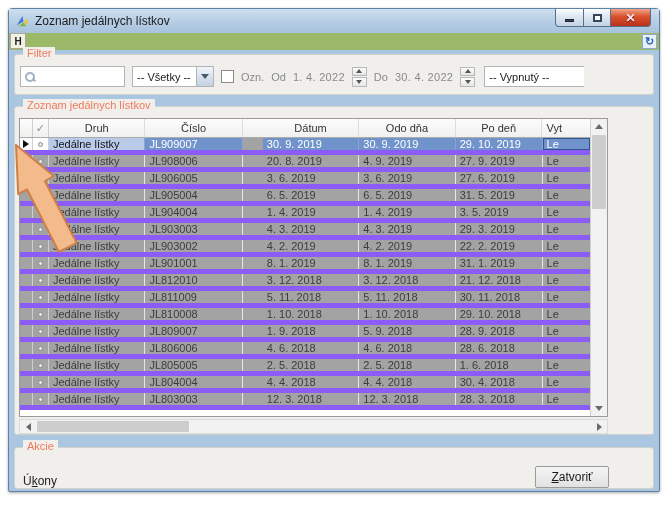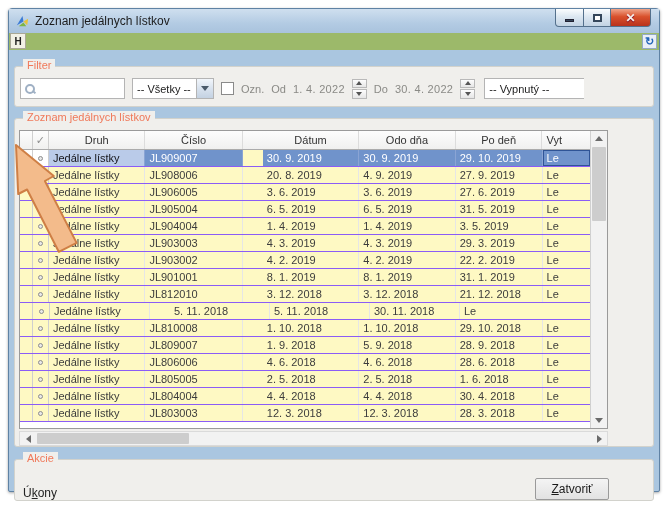--- a/index.html
+++ b/index.html
@@ -34,21 +34,21 @@
     border:1px solid #93aac4; display:flex; align-items:center; justify-content:center;
     color:#1f63b8; font-size:11px; font-weight:bold; line-height:1; }
 
   
   .client { position:absolute; left:0; top:41px; right:0; bottom:0; padding:0 5px; }
   .group { position:relative; border:1px solid #d2d2cc; border-radius:3px; background:#f0efec; }
   .legend { position:absolute; top:-8px; left:8px; background:#f0efec; padding:0 4px;
     font-size:11px; color:#f0795a; }
 
   
-  .group.filter { margin-top:16px; height:41px; }
+  .group.filter { margin-top:4px; height:41px; }
   .filter-row { display:flex; align-items:center; height:100%; padding:6px 0 2px 5px; gap:7px; }
   .search-box { width:105px; height:21px; background:#fff; border:1px solid #b4b4b4;
     display:flex; align-items:center; padding:0 3px; gap:3px; }
   .mag { position:relative; width:11px; height:11px; flex:none; }
   .mag::before { content:""; position:absolute; left:1px; top:1px; width:6px; height:6px;
     border:2px solid #9fb0c4; border-radius:50%; }
   .mag::after { content:""; position:absolute; left:8px; top:8px; width:4px; height:2px;
     background:#9fb0c4; transform:rotate(45deg); }
   .search-input { border:none; outline:none; width:80px; font-size:11px; background:transparent; }
   .combo { height:21px; background:#fff; border:1px solid #b4b4b4; display:flex; align-items:center; }
@@ -70,21 +70,21 @@
   
   .group.list { margin-top:11px; height:329px; }
   .table-zone { position:absolute; left:4px; top:11px; }
   .table-wrap { display:flex; border:1px solid #9a9a9a; background:#fff; width:589px; height:299px; overflow:hidden; }
   .table-main { width:570px; }
   .thead { display:flex; height:19px; background:linear-gradient(#fdfdfd,#f0f0ef);
     border-bottom:1px solid #ababab; }
   .hcell { font-size:11px; color:#333; display:flex; align-items:center; justify-content:center;
     border-right:1px solid #dcdcdc; overflow:hidden; white-space:nowrap; }
   .check-glyph { color:#8f8f8f; font-size:11px; }
-  .tbody .row { display:flex; height:17px; border-bottom:1px solid #8b5cf6; background:#fef9c3; }
+  .tbody .row { display:flex; height:17px; border-bottom:5px solid #8b5cf6; background:#a3a3a3; }
   .cell { font-size:11px; color:#3c3c3c; display:flex; align-items:center;
     border-right:1px solid #e6e6e6; padding:0 4px; overflow:hidden; white-space:nowrap; }
   .c-ind  { width:13px; padding:0; justify-content:center; border-right:1px solid #cfcfcf; }
   .c-chk  { width:17px; padding:0; justify-content:center; border-right:1px solid #cfcfcf; }
   .c-druh { width:100px; }
   .c-cislo{ width:101px; }
   .c-datum{ width:100px;margin-left:20px; }
   .c-odo  { width:100px; }
   .c-po   { width:90px; }
   .c-vyt  { width:49px; border-right:none; }
@@ -338,20 +338,21 @@
                     <div class="cell c-po">21. 12. 2018</div>
                     <div class="cell c-vyt">Le</div>
                   </div>
 
                   <div class="row">
                     <div class="cell c-ind"></div>
                     <div class="cell c-chk">
                       <span class="bullet"></span>
                     </div>
                     <div class="cell c-druh">Jedálne lístky</div>
+                    <div class="cell c-cislo">JL811009</div>
                     <div class="cell c-datum">5. 11. 2018</div>
                     <div class="cell c-odo">5. 11. 2018</div>
                     <div class="cell c-po">30. 11. 2018</div>
                     <div class="cell c-vyt">Le</div>
                   </div>
 
                   <div class="row">
                     <div class="cell c-ind"></div>
                     <div class="cell c-chk">
                       <span class="bullet"></span>

